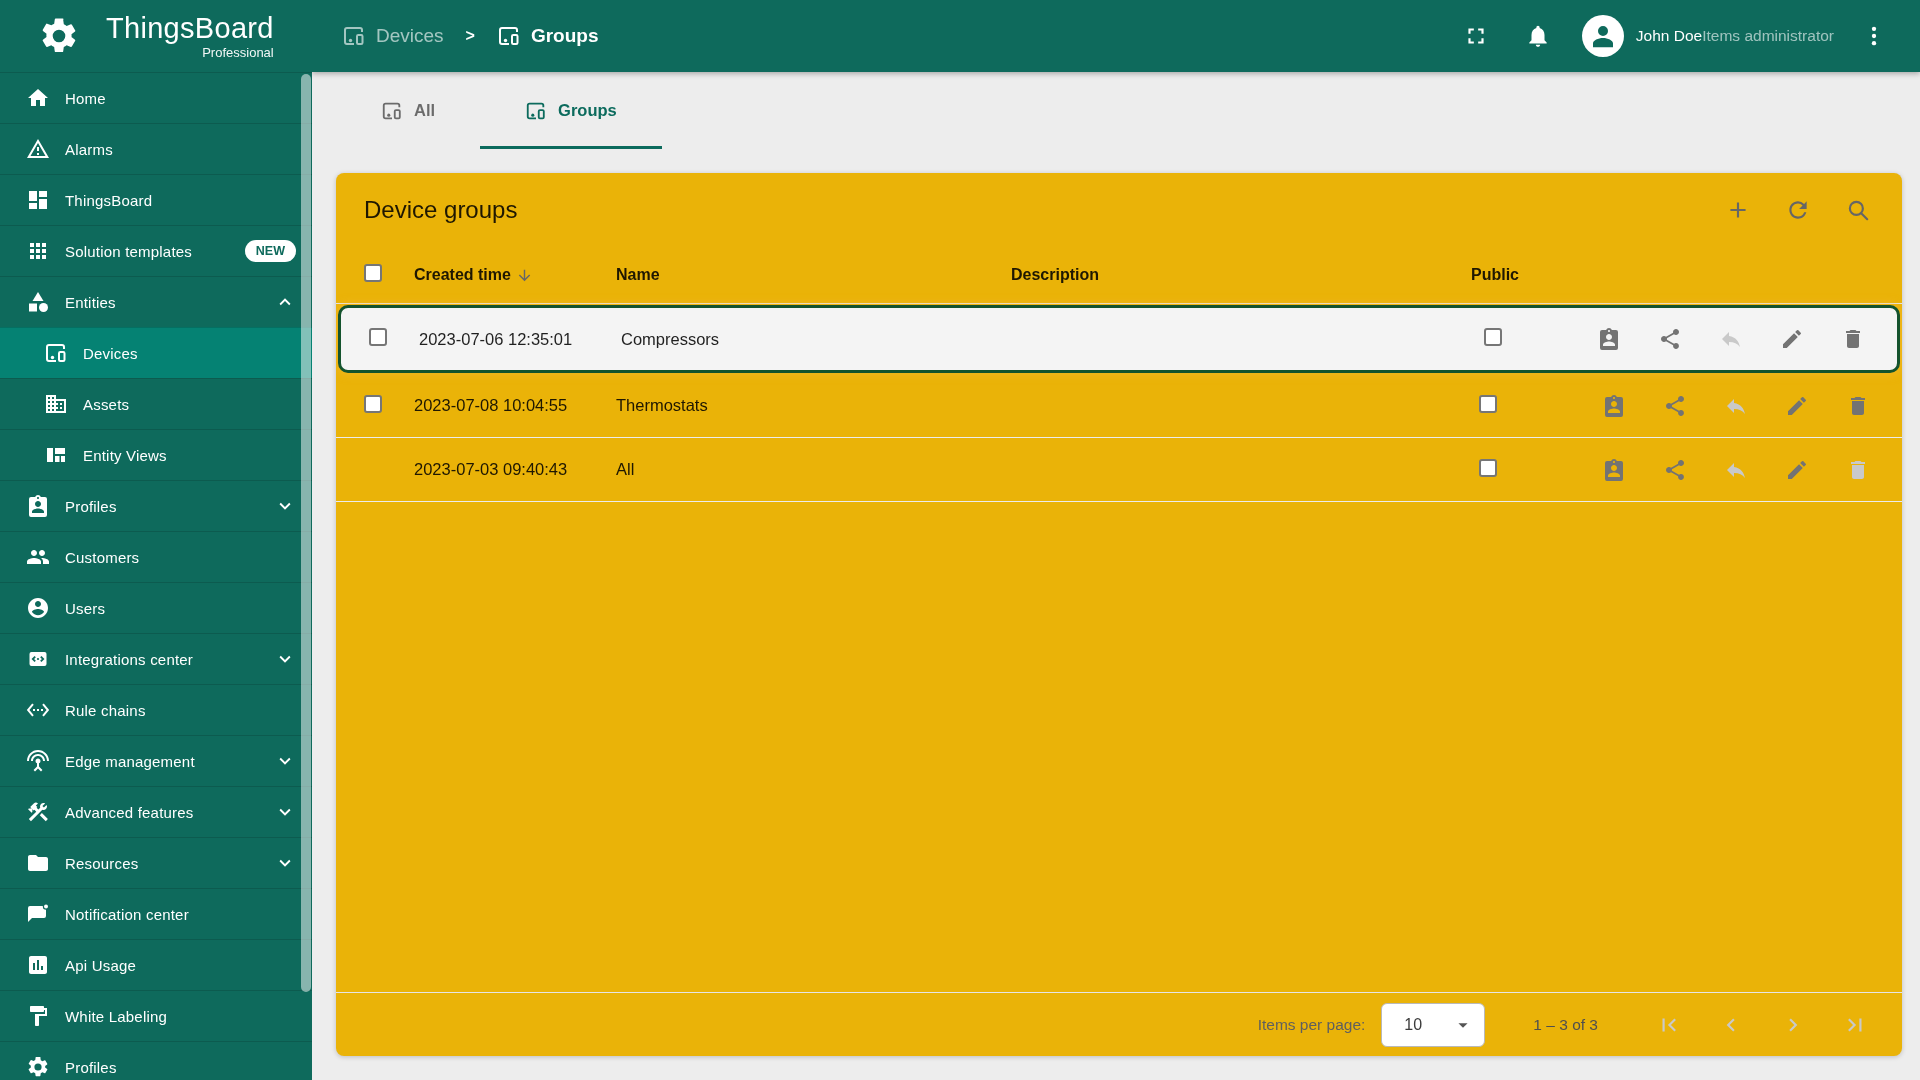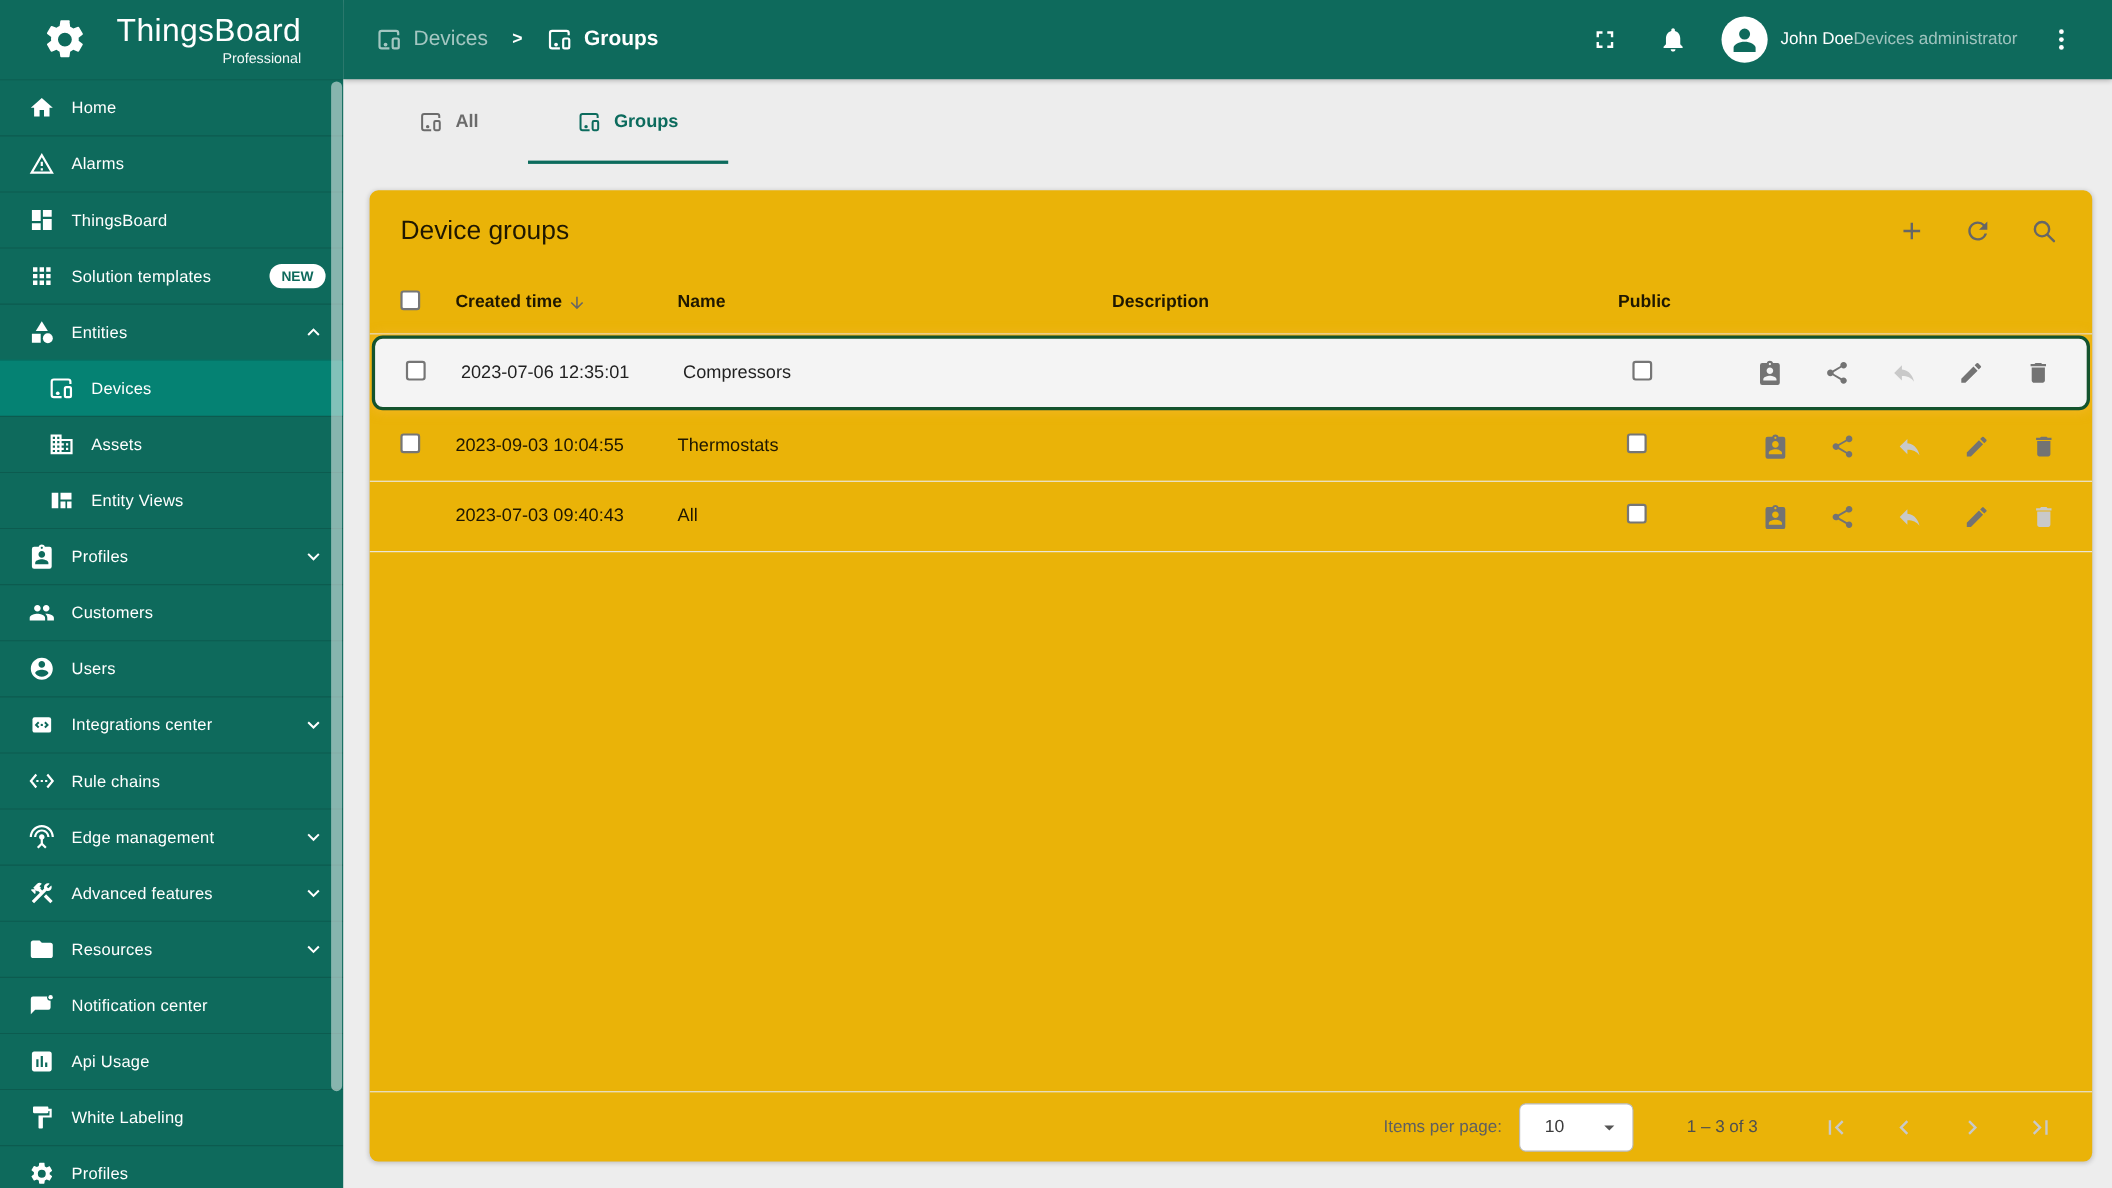--- a/index.html
+++ b/index.html
@@ -330,21 +330,21 @@
               </svg>
             </span>
           </button>
         <span class="avatar">
             <svg viewBox="0 0 24 24" fill="currentColor">
               <path d="M12 4a4 4 0 1 1 0 8 4 4 0 0 1 0-8zm0 9.5c3.87 0 8 1.94 8 4.33V21H4v-3.17c0-2.39 4.13-4.33 8-4.33z"></path>
             </svg>
           </span>
         <span class="user-meta">
           <span class="user-name">John Doe</span>
-          <span class="user-role">Devices administrator</span>
+          <span class="user-role">Items administrator</span>
         </span>
         <button class="icon-btn">
             <span style="display:flex">
               <svg viewBox="0 0 24 24" fill="currentColor">
                 <circle cx="12" cy="5.4" r="2"></circle>
                 <circle cx="12" cy="12" r="2"></circle>
                 <circle cx="12" cy="18.6" r="2"></circle>
               </svg>
             </span>
           </button>
@@ -448,21 +448,21 @@
                   <path d="M3 17.25V21h3.75L17.81 9.94l-3.75-3.75L3 17.25zM20.71 7.04a1 1 0 0 0 0-1.41l-2.34-2.34a1 1 0 0 0-1.41 0l-1.83 1.83 3.75 3.75 1.83-1.83z"></path>
                 </svg></span>
             <span class="act"><svg viewBox="0 0 24 24" fill="currentColor">
                   <path d="M6 19c0 1.1.9 2 2 2h8c1.1 0 2-.9 2-2V7H6v12zM19 4h-3.5l-1-1h-5l-1 1H5v2h14V4z"></path>
                 </svg></span>
           </div>
         </div>
 
         <div class="grid trow">
           <div class="col-check"><span class="cb"></span></div>
-          <div>2023-09-03 10:04:55</div>
+          <div>2023-07-08 10:04:55</div>
           <div>Thermostats</div>
           <div></div>
           <div class="col-public"><span class="cb"></span></div>
           <div class="actions">
             <span class="act"><svg viewBox="0 0 24 24" fill="currentColor">
                   <path d="M19 3h-4.18C14.4 1.84 13.3 1 12 1s-2.4.84-2.82 2H5a2 2 0 0 0-2 2v16a2 2 0 0 0 2 2h14a2 2 0 0 0 2-2V5a2 2 0 0 0-2-2zm-7 0c.55 0 1 .45 1 1s-.45 1-1 1-1-.45-1-1 .45-1 1-1zm0 4c1.66 0 3 1.34 3 3s-1.34 3-3 3-3-1.34-3-3 1.34-3 3-3zm6 12H6v-1.4c0-2 4-3.1 6-3.1s6 1.1 6 3.1V19z"></path>
                 </svg></span>
             <span class="act"><svg viewBox="0 0 24 24" fill="currentColor">
                   <path d="M18 16.08c-.76 0-1.44.3-1.96.77L8.91 12.7c.05-.23.09-.46.09-.7s-.04-.47-.09-.7l7.05-4.11c.54.5 1.25.81 2.04.81 1.66 0 3-1.34 3-3s-1.34-3-3-3-3 1.34-3 3c0 .24.04.47.09.7L8.04 9.81A2.99 2.99 0 0 0 6 9c-1.66 0-3 1.34-3 3s1.34 3 3 3c.79 0 1.5-.31 2.04-.81l7.12 4.16c-.05.21-.08.43-.08.65 0 1.61 1.31 2.92 2.92 2.92 1.61 0 2.92-1.31 2.92-2.92s-1.31-2.92-2.92-2.92z"></path>
                 </svg></span>

